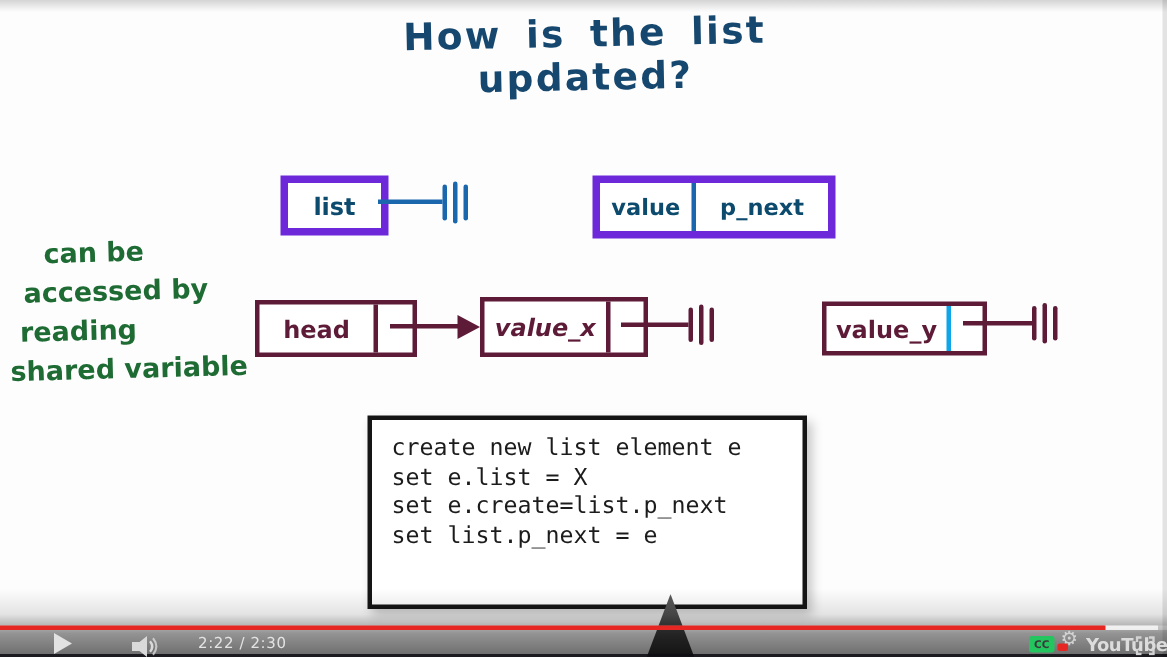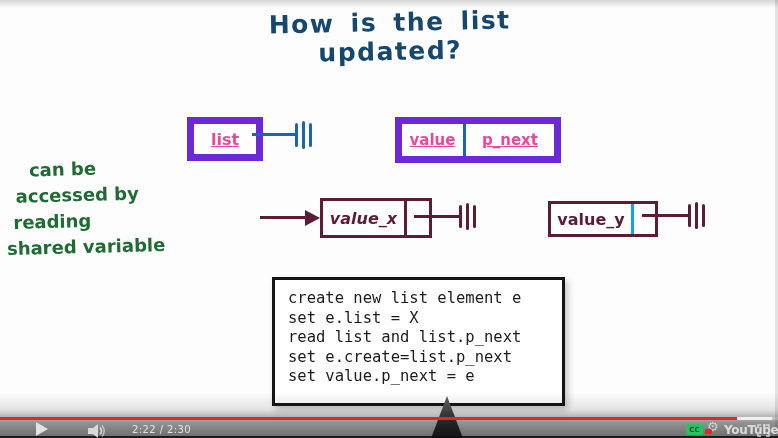--- a/index.html
+++ b/index.html
@@ -16,36 +16,36 @@
   
   .note{position:absolute;left:6px;top:156px;color:#1e6b34;font-weight:bold;font-size:18px;
     line-height:26px;transform:rotate(-1.5deg);}
   .note .l0{padding-left:24px;}
   .note .l1{padding-left:10px;}
   .note .l2{padding-left:7px;}
   .note .l3{padding-left:0;}
 
   
   .bx{position:absolute;background:#fff;display:flex;align-items:center;justify-content:center;font-weight:bold;}
-  .blue{border:7px solid #6d28d9;color:#ec4899;text-decoration:underline;}
+  .blue{border:5px solid #6d28d9;color:#0c4a6e;}
   .maroon{border:3px solid #5e1b38;color:#5e1b38;}
   .cellwrap{display:flex;width:100%;height:100%;align-items:stretch;}
   .cell{display:flex;align-items:center;justify-content:center;}
   .line{position:absolute;height:3px;}
   .line.blue-l{background:#1a67ad;}
   .line.maroon-l{background:#5e1b38;}
   .nbar{position:absolute;width:3px;border-radius:1.5px;}
   .nbar.blue-b{background:#1a67ad;}
   .nbar.maroon-b{background:#5e1b38;}
   .arrowhead{position:absolute;width:0;height:0;border-top:8px solid transparent;border-bottom:8px solid transparent;border-left:15px solid #5e1b38;}
 
   
   .codebox{position:absolute;left:245px;top:277px;width:274px;height:114px;border:3px solid #151515;background:#fff;
     box-shadow:3px 4px 7px rgba(0,0,0,0.22);padding:9px 0 0 13px;
-    font-family:"DejaVu Sans Mono","Liberation Mono",monospace;font-size:15.5px;line-height:19.5px;color:#1c1c1c;z-index:1;margin-left:27px;}
+    font-family:"DejaVu Sans Mono","Liberation Mono",monospace;font-size:15.5px;line-height:19.5px;color:#1c1c1c;z-index:1;}
 
   
   .pointer-tri{position:absolute;left:429px;top:396px;width:36px;height:42px;
     background:linear-gradient(180deg,#5c5c5c,#2e2e2e);clip-path:polygon(50% 0,6% 100%,94% 100%);filter:blur(0.7px);z-index:2;}
 
   
   .ctrl-fade{position:absolute;left:0;top:392px;width:778px;height:46px;z-index:3;
     background:linear-gradient(180deg,rgba(0,0,0,0) 0%,rgba(0,0,0,0.10) 38%,rgba(0,0,0,0.42) 66%,rgba(0,0,0,0.58) 100%);}
   .track{position:absolute;left:0;top:417px;width:778px;height:3px;background:rgba(255,255,255,0.28);z-index:4;}
   .buffered{position:absolute;left:736px;top:417px;width:36px;height:3px;background:rgba(255,255,255,0.75);z-index:4;}
@@ -89,20 +89,26 @@
     <span class="nbar blue-b" style="left:309px;top:123px;height:24px;"></span>
   </div>
 
   <div class="bx blue" style="left:395px;top:117px;width:152px;height:32px;font-size:15px;padding:0;">
     <div class="cellwrap">
       <div class="cell" style="width:61px;border-right:3px solid #1a67ad;">value</div>
       <div class="cell" style="flex:1;">p_next</div>
     </div>
   </div>
 
+  <div class="bx maroon" style="left:170px;top:200px;width:102px;height:32px;font-size:16px;padding:0;">
+    <div class="cellwrap">
+      <div class="cell" style="width:76px;border-right:3px solid #5e1b38;">head</div>
+      <div class="cell" style="flex:1;"></div>
+    </div>
+  </div>
   <div class="line maroon-l" style="left:260px;top:216px;width:47px;"></div>
   <div class="arrowhead" style="left:305px;top:210px;"></div>
 
   <div class="bx maroon" style="left:320px;top:198px;width:106px;height:34px;font-size:16px;padding:0;">
     <div class="cellwrap">
       <div class="cell" style="width:81px;border-right:3px solid #5e1b38;font-style:italic;">value_x</div>
       <div class="cell" style="flex:1;"></div>
     </div>
   </div>
   <div class="line maroon-l" style="left:414px;top:215px;width:45px;"></div>
@@ -121,23 +127,22 @@
   <div class="line maroon-l" style="left:642px;top:214px;width:46px;"></div>
   <div>
     <span class="nbar maroon-b" style="left:688px;top:204px;height:23px;"></span>
     <span class="nbar maroon-b" style="left:695px;top:202px;height:27px;"></span>
     <span class="nbar maroon-b" style="left:702px;top:204px;height:23px;"></span>
   </div>
 
   <div class="codebox">
     <div>create new list element e</div>
     <div>set e.list = X</div>
-    <div>read list and list.p_next</div>
     <div>set e.create=list.p_next</div>
-    <div>set value.p_next = e</div>
+    <div>set list.p_next = e</div>
   </div>
 
   <div class="pointer-tri"></div>
 
   <div class="ctrl-fade"></div>
   <div class="track"></div>
   <div class="buffered"></div>
   <div class="played"></div>
   <div class="bottom-strip"></div>
 

